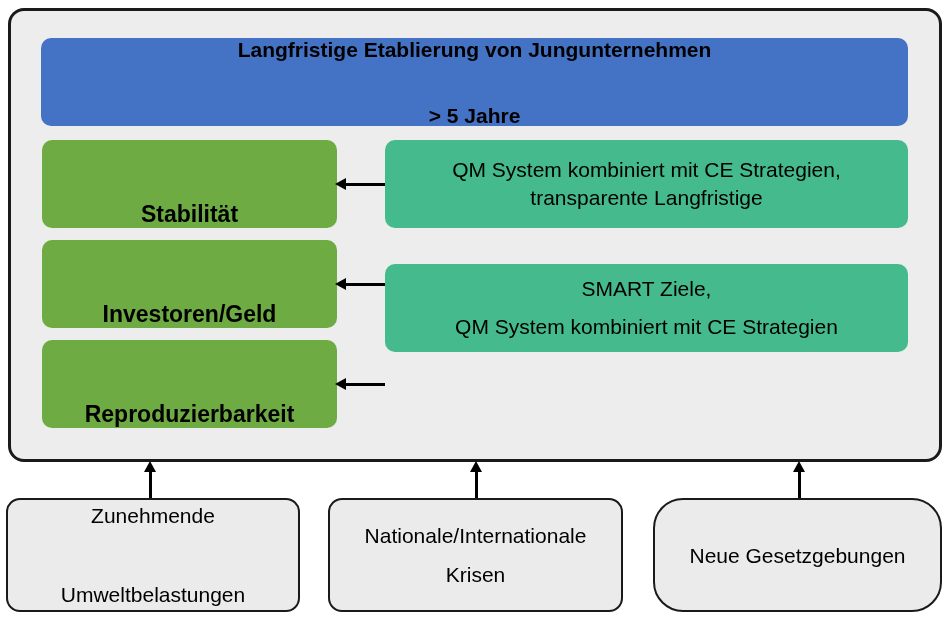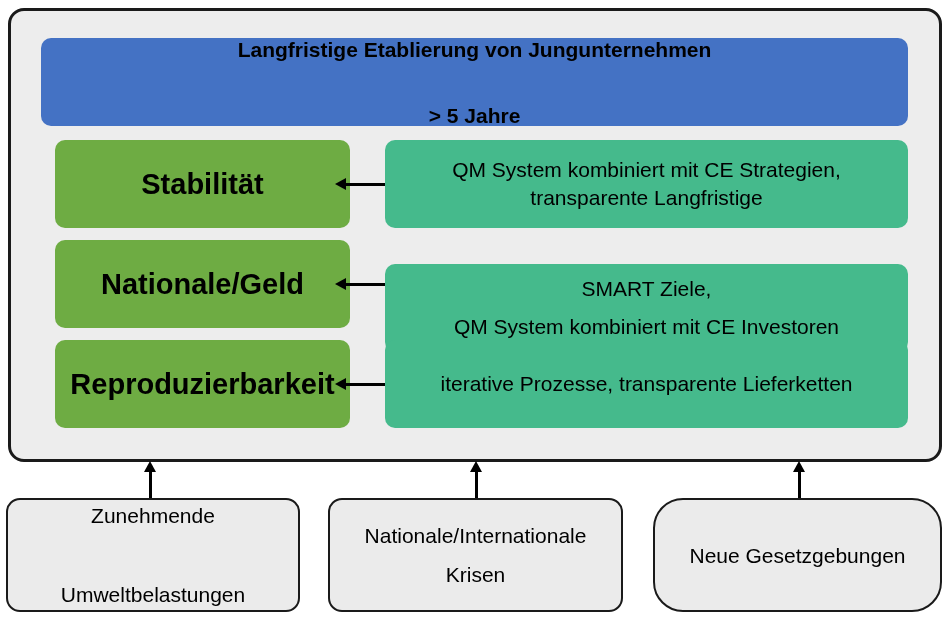--- a/index.html
+++ b/index.html
@@ -26,23 +26,23 @@
     text-align: center;
   }
 
   .title-box {
     left: 41px; top: 38px; width: 867px; height: 88px;
     background: #4472C4; border-radius: 10px;
     font-weight: bold; font-size: 21px; line-height: 37px; gap: 29px;
   }
 
   .goal {
-    left: 55px; width: 295px; height: 88px;
+    left: 42px; width: 295px; height: 88px;
     background: #6EAC43; border-radius: 10px;
-    font-weight: bold; font-size: 29px;
+    font-weight: bold; font-size: 23px; justify-content: flex-end;
   }
 
   .measure {
     left: 385px; width: 523px; height: 88px;
     background: #45BA8C; border-radius: 10px;
     font-size: 21px; line-height: 28px;
   }
   .measure.spaced { line-height: 38px; margin-top: 24px; }
 
   .r1 { top: 140px; }
@@ -91,34 +91,31 @@
     <span>Stabilität</span>
   </div>
   <div class="box measure r1">
     <span>QM System kombiniert mit CE Strategien,</span>
     <span>transparente Langfristige</span>
   </div>
   <div class="hline" style="left:345px; top:183px; width:40px;"></div>
   <div class="head-left" style="left:335px; top:178px;"></div>
 
   <div class="box goal r2">
-    <span>Nationale/Geld</span>
+    <span>Investoren/Geld</span>
   </div>
   <div class="box measure spaced r2">
     <span>SMART Ziele,</span>
-    <span>QM System kombiniert mit CE Investoren</span>
+    <span>QM System kombiniert mit CE Strategien</span>
   </div>
   <div class="hline" style="left:345px; top:283px; width:40px;"></div>
   <div class="head-left" style="left:335px; top:278px;"></div>
 
   <div class="box goal r3">
     <span>Reproduzierbarkeit</span>
-  </div>
-  <div class="box measure r3">
-    <span>iterative Prozesse, transparente Lieferketten</span>
   </div>
   <div class="hline" style="left:345px; top:383px; width:40px;"></div>
   <div class="head-left" style="left:335px; top:378px;"></div>
 
   <div class="vline" style="left:149px; top:471px; height:27px;"></div>
   <div class="head-up" style="left:144px; top:461px;"></div>
 
   <div class="vline" style="left:475px; top:471px; height:27px;"></div>
   <div class="head-up" style="left:470px; top:461px;"></div>
 

